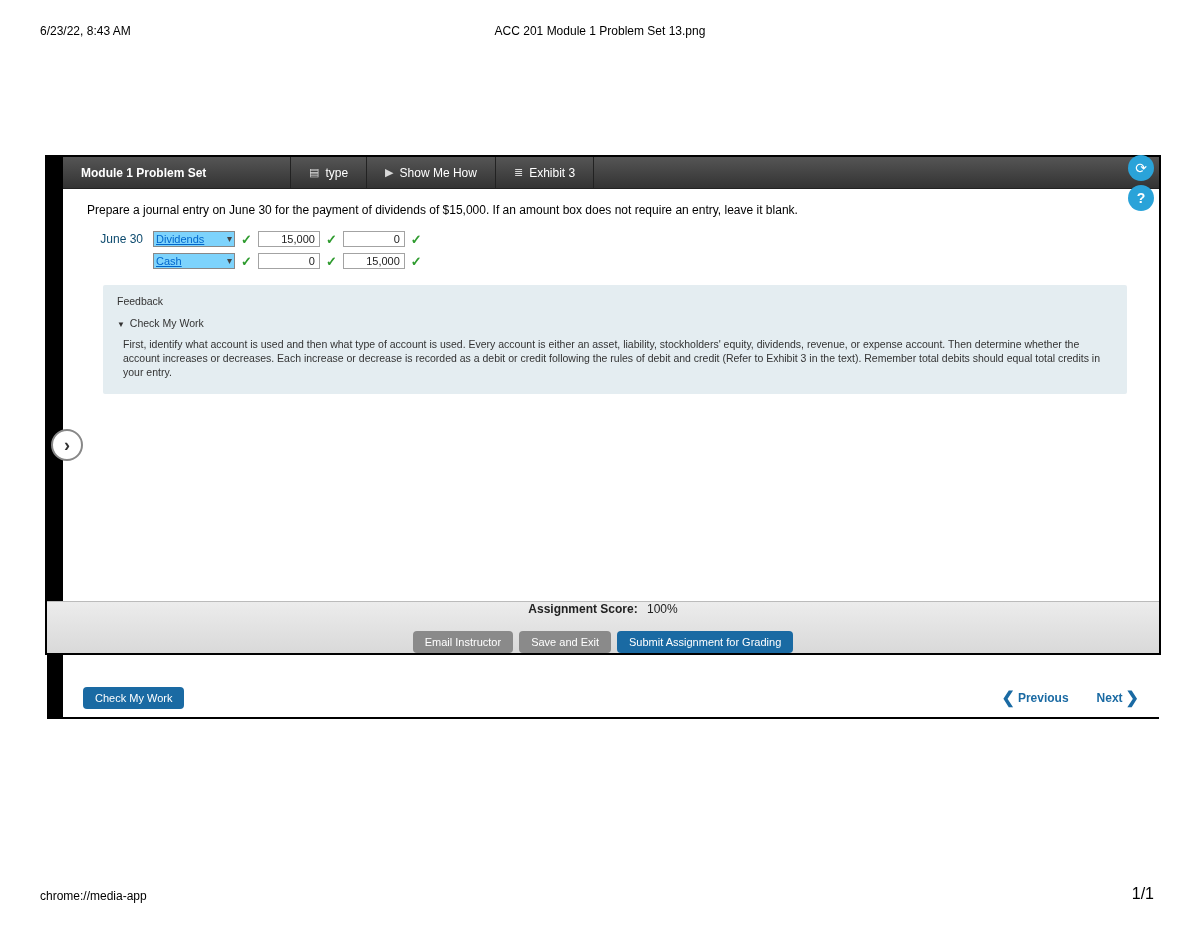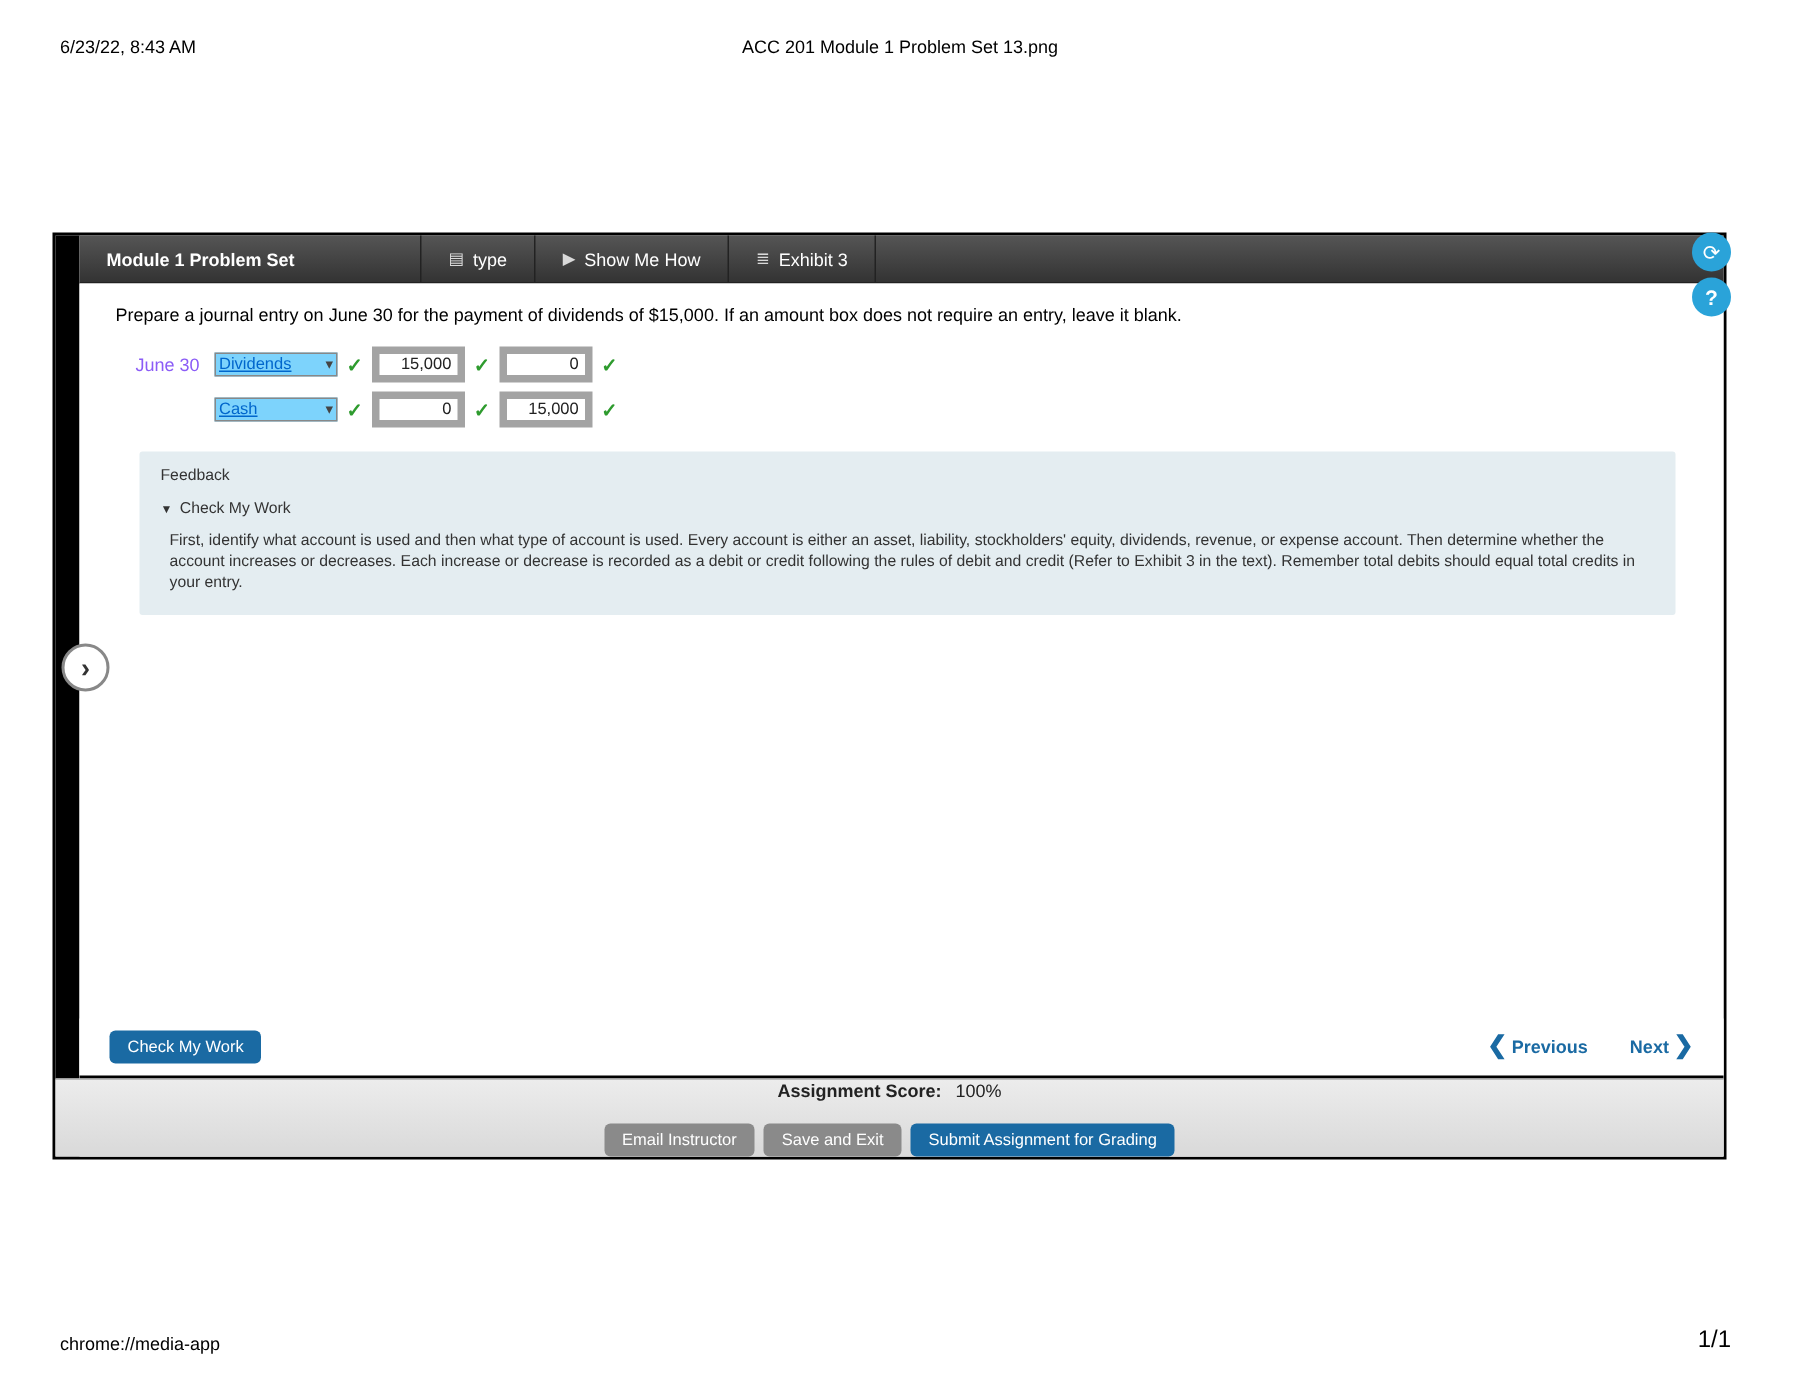--- a/index.html
+++ b/index.html
@@ -33,23 +33,23 @@
     .page-footer-right {
       position: absolute;
       bottom: 24px;
       right: 46px;
       font-size: 16px;
     }
 
     .app-frame {
       position: absolute;
       top: 155px;
-      left: 35px;
+      left: 45px;
       width: 1116px;
-      height: 618px;
+      height: 500px;
       border: 2px solid #000;
       background: #fff;
     }
 
     .left-dark-strip {
       position: absolute;
       top: 0;
       left: 0;
       width: 16px;
       height: 562px;
@@ -103,21 +103,21 @@
     }
     .section-title {
       margin-bottom: 10px;
      font-size: 12px;
     }
     .section-title .green { color: #5a9a2e; }
     .instruction { margin-bottom: 14px; color: #000000; }
 
     .je-table { margin-left: 10px; }
     .je-row { display: flex; align-items: center; gap: 6px; margin-bottom: 6px; }
-    .date-cell { width: 50px; text-align: right; padding-right: 4px; font-size: 12px; color: #8b5cf6; }
+    .date-cell { width: 50px; text-align: right; padding-right: 4px; font-size: 12px; color: #0c4a6e; }
     .acct-select {
       width: 82px;
       border: 1px solid #888;
       background: #7dd3fc;
       font-size: 11px;
       padding: 1px 2px;
       color: #0066cc;
       text-decoration: underline;
       position: relative;
     }
@@ -125,21 +125,21 @@
       position: absolute;
       right: 2px;
       top: 1px;
       color: #444;
       font-size: 10px;
       text-decoration: none;
     }
     .check { color: #2e9b2e; font-weight: bold; font-size: 13px; }
     .num-input {
       width: 62px;
-      border: 5px solid #a3a3a3;
+      border: 1px solid #a3a3a3;
       text-align: right;
       padding: 1px 4px;
       font-size: 11px;
       color: #222;
       background: #fff;
     }
 
     .feedback-box {
       margin: 16px 0 0 16px;
       background: #e4edf1;

